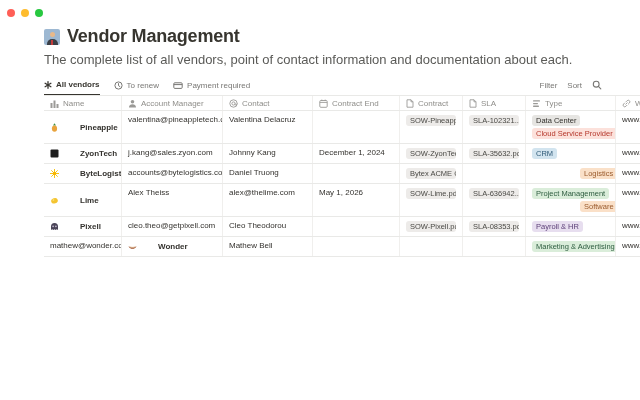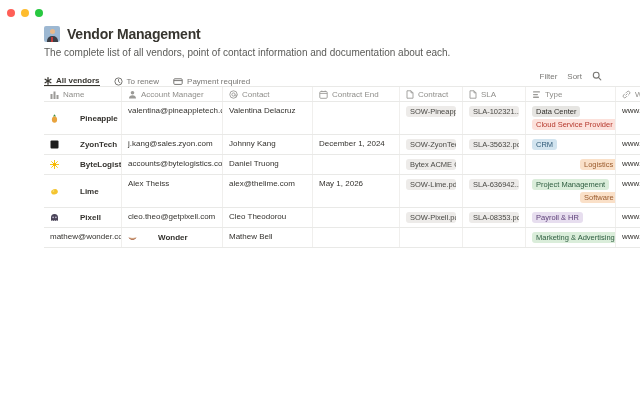--- a/index.html
+++ b/index.html
@@ -11,27 +11,27 @@
   .light { width:8px; height:8px; border-radius:50%; }
   .light.red { background:#FF5F57; } .light.yellow { background:#FEBC2E; } .light.green { background:#28C840; }
 
   .page { padding:26px 0 0 44px; }
 
   .title-row { display:flex; align-items:center; gap:7px; margin-bottom:5px; }
   .page-icon { width:16px; height:16px; border-radius:2px; background:#9DB8D2; position:relative; overflow:hidden; flex:0 0 auto; }
   .page-icon .head { position:absolute; top:3px; left:5.5px; width:5px; height:5px; border-radius:50%; background:#E8B98A; }
   .page-icon .body { position:absolute; bottom:-1px; left:2.5px; width:11px; height:7px; border-radius:5px 5px 0 0; background:#3B3F46; }
   .page-icon .tie { position:absolute; bottom:0; left:7.25px; width:1.5px; height:5px; background:#C23B3B; }
-  h1 { font-size:14px; font-weight:700; letter-spacing:-0.2px; }
-  .subtitle { font-size:10px; color:#5A5A57; margin-bottom:13px; }
+  h1 { font-size:18px; font-weight:700; letter-spacing:-0.2px; }
+  .subtitle { font-size:13px; color:#5A5A57; margin-bottom:13px; }
 
   
   .toolbar { display:flex; justify-content:space-between; align-items:flex-end; padding-right:38px; margin-bottom:0; }
   .tabs { display:flex; gap:14px; }
-  .tab { display:flex; align-items:center; gap:4px; font-size:8px; color:#787774; cursor:pointer; }
+  .tab { display:flex; align-items:center; gap:4px; font-size:8px; color:#787774; padding-bottom:5px; cursor:pointer; }
   .tab.active { color:#37352F; font-weight:700; border-bottom:1.5px solid #37352F; }
   .tab svg { display:block; }
   .actions { display:flex; align-items:center; gap:10px; padding-bottom:5px; }
   .action { font-size:8px; color:#787774; cursor:pointer; }
 
   
   .table { width:596px; overflow:hidden; }
   .grid-row { display:grid; grid-template-columns:78px 101px 90px 87px 63px 63px 90px 68px; }
   .thead { border-top:1px solid #E9E9E7; border-bottom:1px solid #E9E9E7; }
   .th { display:flex; align-items:center; gap:4px; font-size:8px; color:#8F8E8A; padding:3px 6px; height:14px;

